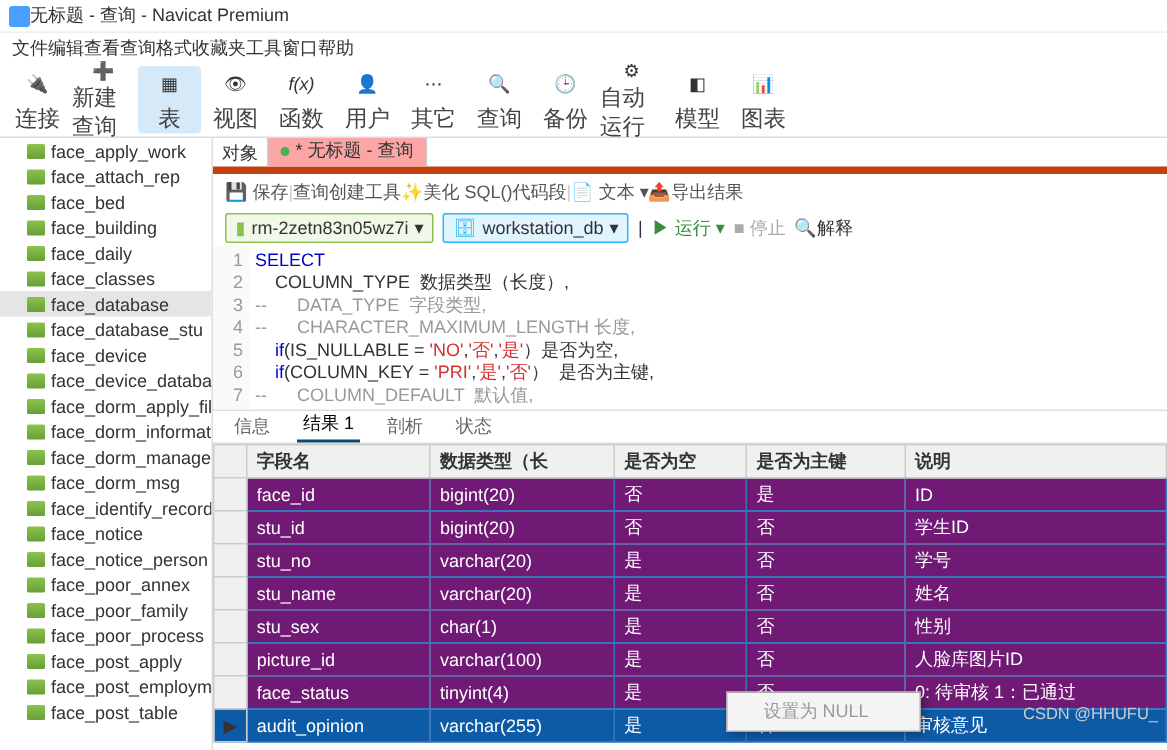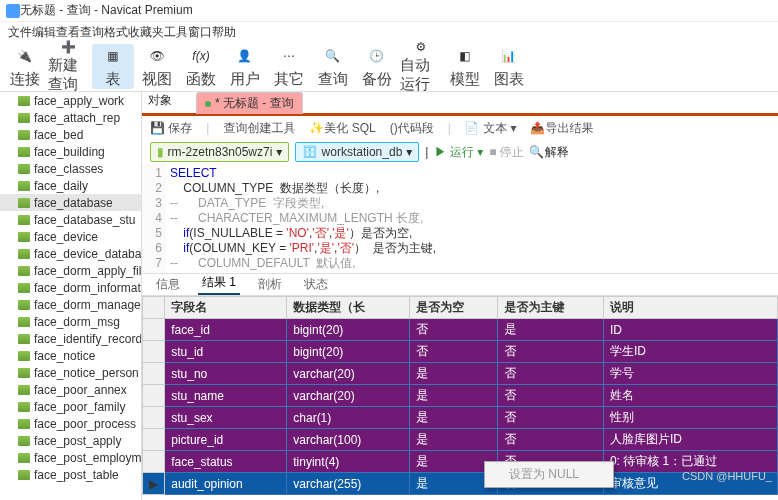--- a/index.html
+++ b/index.html
@@ -12,24 +12,24 @@
 .tbtn{display:flex;flex-direction:column;align-items:center;justify-content:center;width:42px;gap:2px;border-radius:3px}
 .tbtn.active{background:#d6e9f8}
 .tbtn .ic{width:24px;height:24px;display:flex;align-items:center;justify-content:center}
 .tbtn .lbl{font-size:15px;color:#444}
 .main{display:flex;height:calc(500px - 92px)}
 .sidebar{width:142px;border-right:1px solid #ddd;overflow:hidden;background:#fff}
 .tree-item{display:flex;align-items:center;gap:4px;padding:1px 4px 1px 18px;height:17px;white-space:nowrap;overflow:hidden}
 .tree-item.sel{background:#e5e5e5}
 .tree-item .ti{width:12px;height:10px;background:linear-gradient(#8bc34a,#689f38);border-radius:1px;flex-shrink:0}
 .content{flex:1;display:flex;flex-direction:column;overflow:hidden}
-.tabrow{height:24px;display:flex;align-items:flex-start;padding:0 6px;gap:24px;border-bottom:3px solid #c2410c}
+.tabrow{height:24px;display:flex;align-items:flex-end;padding:0 6px;gap:6px;border-bottom:5px solid #c2410c}
 .tab{display:flex;align-items:center;gap:4px;padding:2px 8px;border:1px solid #ccc;border-bottom:none;background:#fca5a5;border-radius:3px 3px 0 0}
 .tab .dot{width:6px;height:6px;background:#4caf50;border-radius:50%}
-.cmdbar{height:24px;display:flex;align-items:center;gap:14px;padding:0 8px;color:#555}
+.cmdbar{height:24px;display:flex;align-items:center;gap:0;padding:0 8px;color:#555}
 .cmdbar .sep{color:#ccc}
 .connbar{height:24px;display:flex;align-items:center;gap:6px;padding:0 8px}
 .connbtn{display:flex;align-items:center;gap:4px;padding:1px 6px;border:1px solid #8bc34a;background:#f1f8e9;border-radius:2px;height:20px}
 .connbtn.db{border-color:#29b6f6;background:#e1f5fe}
 .runbtn{color:#388e3c}
 .editor{flex:0 0 110px;display:flex;font-family:Consolas,monospace;font-size:12px;overflow:hidden;border-bottom:1px solid #ddd}
 .gutter{width:24px;text-align:right;color:#999;padding:2px 4px 2px 0;background:#fafafa}
 .gutter div{height:15px;line-height:15px}
 .code{flex:1;padding:2px 4px}
 .code div{height:15px;line-height:15px;white-space:pre}
@@ -135,25 +135,25 @@
       <div class="tree-item">
         <span class="ti"></span>
         <span>face_bed</span>
       </div>
       <div class="tree-item">
         <span class="ti"></span>
         <span>face_building</span>
       </div>
       <div class="tree-item">
         <span class="ti"></span>
+        <span>face_daily</span>
+      </div>
+      <div class="tree-item">
+        <span class="ti"></span>
         <span>face_classes</span>
-      </div>
-      <div class="tree-item">
-        <span class="ti"></span>
-        <span>face_daily</span>
       </div>
       <div class="tree-item sel">
         <span class="ti"></span>
         <span>face_database</span>
       </div>
       <div class="tree-item">
         <span class="ti"></span>
         <span>face_database_stu</span>
       </div>
       <div class="tree-item">

